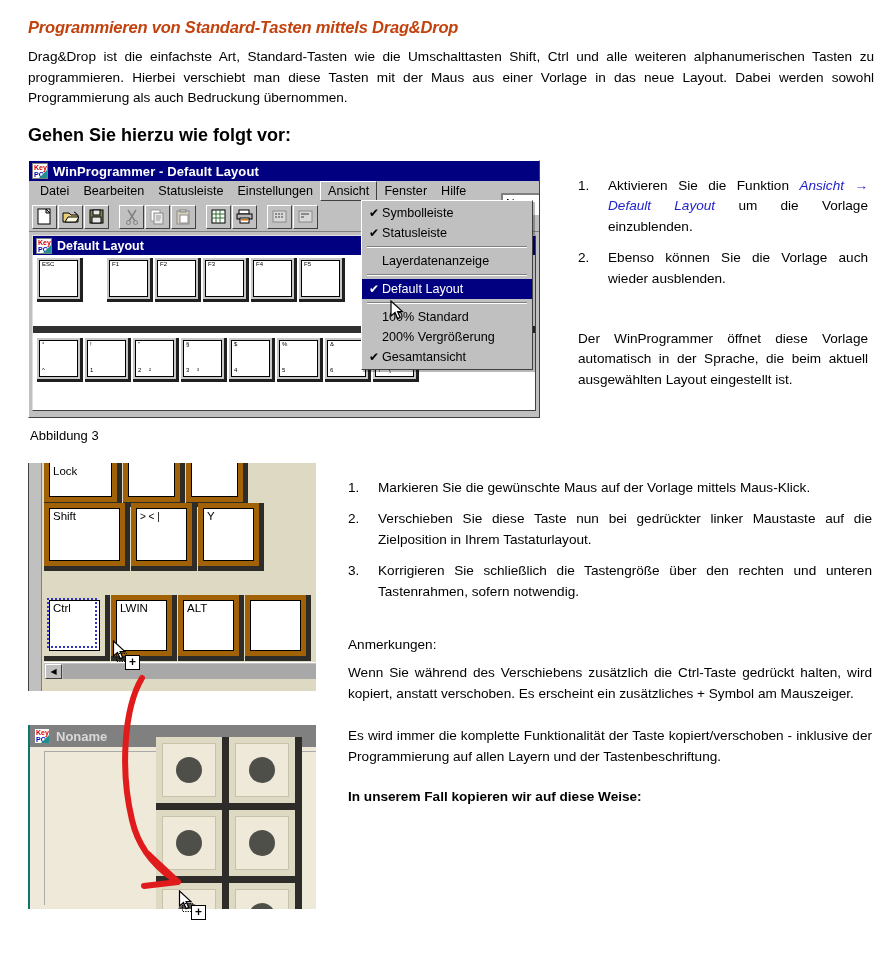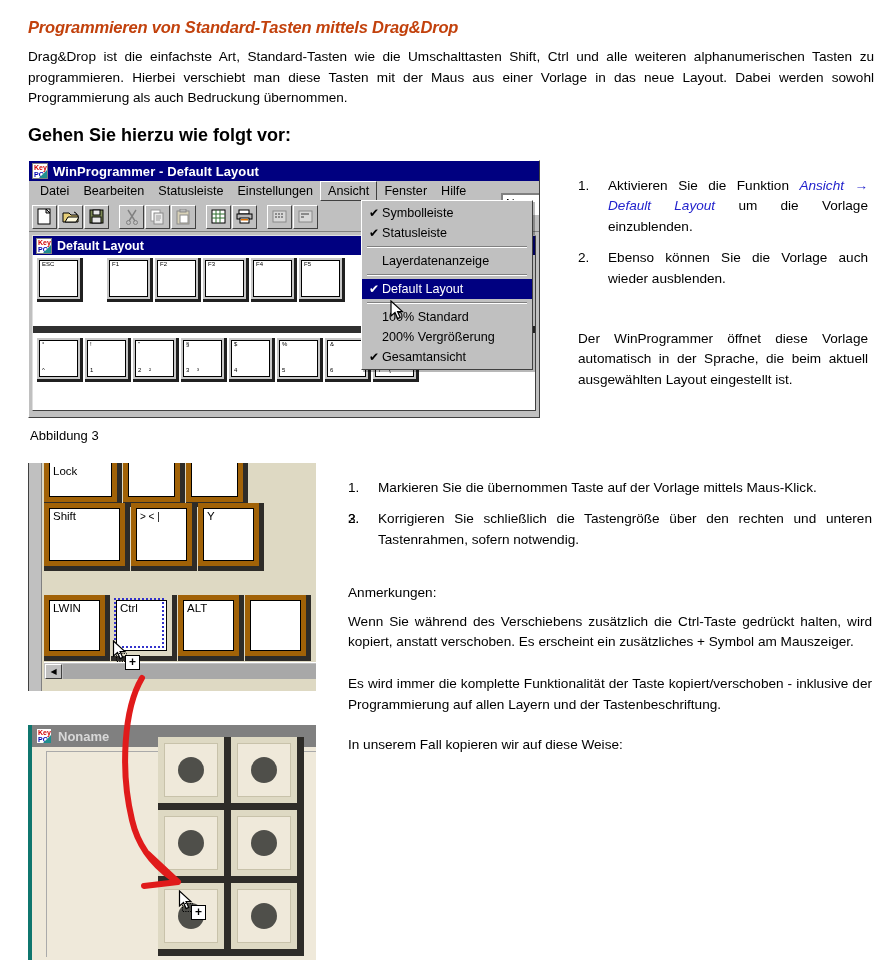--- a/index.html
+++ b/index.html
@@ -53,21 +53,21 @@
     width:22px; text-align:left;
   }
   .para {
     font-size:13.6px;
     line-height:1.5;
     text-align:justify;
     margin:0 0 14px 0;
   }
   .para.nojust { text-align:left; }
   .blue-link { color:#2222cc; font-style:italic; }
-  .bold { font-weight:normal; }
+  .bold { font-weight:bold; }
   .bullets { list-style:none; margin:0; padding:0 0 0 34px; }
   .bullets li {
     font-size:13.6px; font-weight:bold; line-height:1.5;
     position:relative; padding-left:30px;
   }
   .bullets li:before {
     content:"\2022"; position:absolute; left:0; top:-1px; font-size:15px;
   }
 
   
@@ -237,23 +237,23 @@
     border-top:1px solid #fff; border-left:1px solid #fff;
     border-right:1px solid #404040; border-bottom:1px solid #404040;
     display:flex; align-items:center; justify-content:center;
     font-size:8px;
   }
   .hscroll .trough { flex:1; height:15px; background:#a8a8a8; margin-left:1px; }
 
   
   .shot3 {
     position:absolute; left:28px; top:725px;
-    width:288px; height:236px;
+    width:288px; height:184px;
     background:#efe9da; overflow:hidden;
-    border-left:4px solid #0f766e;
+    border-left:2px solid #0f766e;
   }
   .shot3 .tbar {
     height:22px; background:#808080; color:#d8d8d8;
     display:flex; align-items:center; gap:6px; padding:0 4px;
     font-size:13px; font-weight:bold;
   }
   .shot3 .body { position:absolute; left:0; top:22px; right:0; bottom:0;
                  background:#efe9da; }
   .shot3 .inner-frame {
     position:absolute; left:14px; top:4px; right:0; bottom:4px;
@@ -581,26 +581,26 @@
         <div class="f2">
             <span style="font-size:10px;line-height:1.35;display:block">&gt; &lt;  |</span>
           </div>
       </div>
       <div class="key2" style="width:66px;height:68px;">
         <div class="f2"><span>Y</span></div>
       </div>
     </div>
 
     <div class="k2row" style="left:0; top:132px;">
-      <div class="key2" style="width:66px;height:66px;">
-        <div class="f2"><span>LWIN</span></div>
-      </div>
       <div class="key2 sel" style="width:66px;height:66px;">
         <div class="f2"><span>Ctrl</span></div>
         <div class="selbox"></div>
+      </div>
+      <div class="key2" style="width:66px;height:66px;">
+        <div class="f2"><span>LWIN</span></div>
       </div>
       <div class="key2" style="width:66px;height:66px;">
         <div class="f2"><span>ALT</span></div>
       </div>
       <div class="key2" style="width:66px;height:66px;">
           <div class="f2"></div>
         </div>
     </div>
 
   </div>
@@ -685,24 +685,25 @@
   <svg class="dotted-tail" viewBox="0 0 12 10">
     <rect x="0.5" y="0.5" width="10" height="8" fill="none" stroke="#000" stroke-dasharray="1.2 1.2"></rect>
   </svg>
   <div class="plus">+</div>
 </div>
 
 <div class="rightcol" style="left:348px; top:478px; width:524px;">
   <ul class="olist">
     <li>
       <span class="num">1.</span>
-      <span>Markieren Sie die übernommen Taste auf der Vorlage mittels Maus-Klick.</span>
+      <span>Markieren Sie die gewünschte Maus auf der Vorlage mittels Maus-Klick.</span>
     </li>
     <li>
       <span class="num">2.</span>
+      <span>Verschieben Sie diese Taste nun bei gedrückter linker Maustaste auf die Zielposition in Ihrem Tastaturlayout.</span>
     </li>
     <li>
       <span class="num">3.</span>
       <span>Korrigieren Sie schließlich die Tastengröße über den rechten und unteren Tastenrahmen, sofern notwendig.</span>
     </li>
   </ul>
 
   <div style="height:22px"></div>
 
   <p class="para nojust" style="margin-bottom:0">Anmerkungen:</p>

